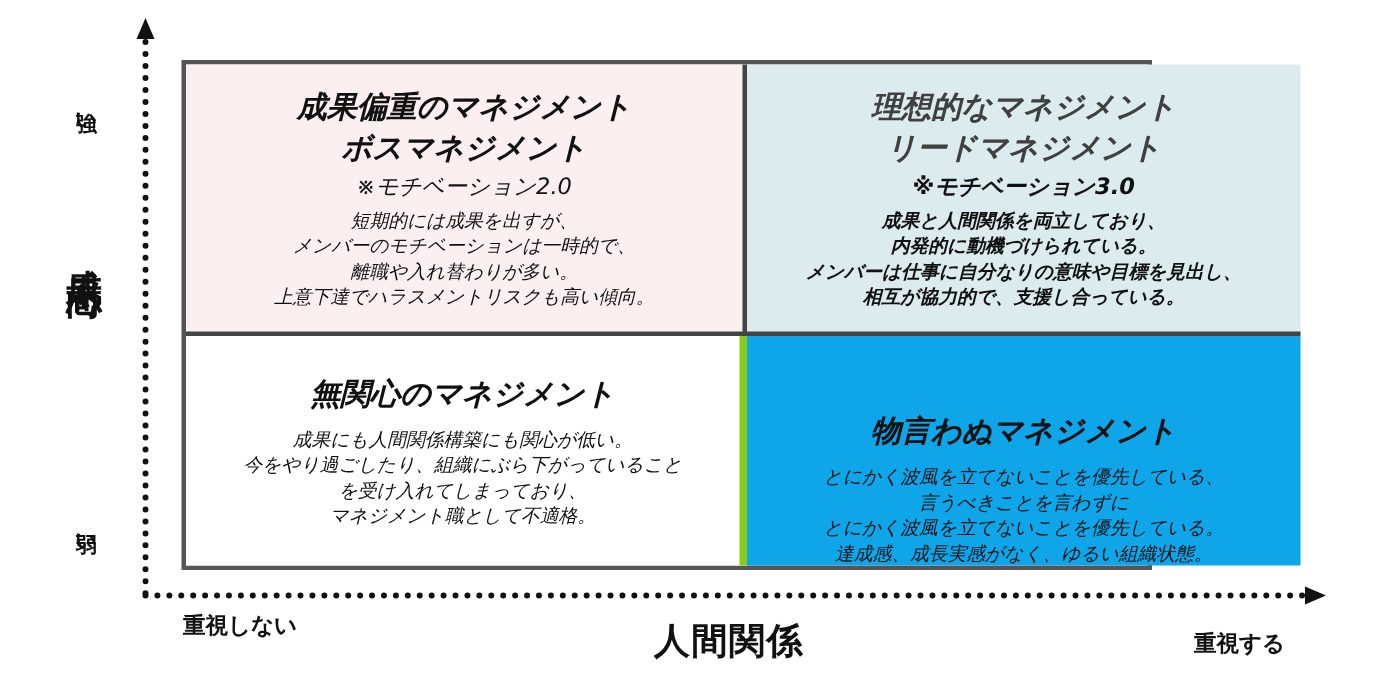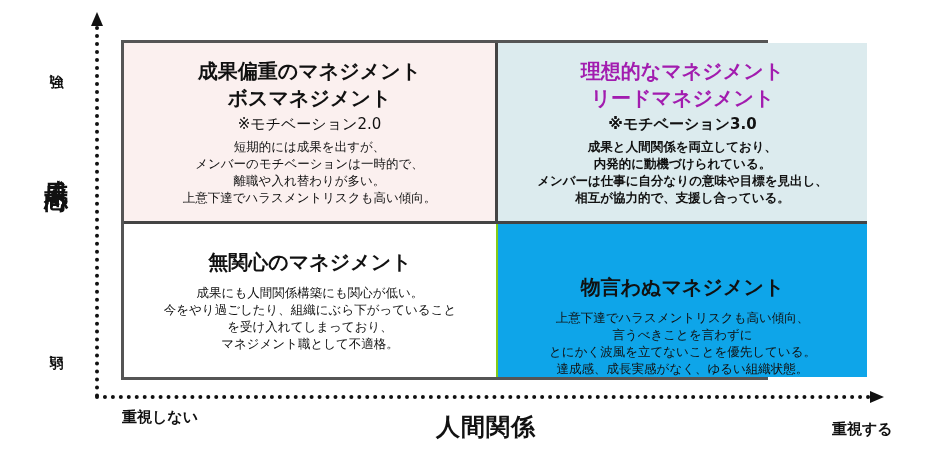--- a/index.html
+++ b/index.html
@@ -14,34 +14,34 @@
   .xaxis { left:95px; top:395px; width:776px; height:0;
            border-top:4px dotted #111; }
   .xarrow { left:870px; top:391px; width:0; height:0;
             border-top:6px solid transparent; border-bottom:6px solid transparent;
             border-left:14px solid #111; }
   .vlabel { writing-mode:vertical-rl; text-orientation:upright; font-weight:bold; }
   .strong { left:48px; top:64px; font-size:14px; letter-spacing:1px; }
   .weak { left:48px; top:345px; font-size:14px; letter-spacing:1px; }
   .ytitle { left:40px; top:160px; font-size:24px; letter-spacing:3px; }
   .xlow { left:122px; top:408px; font-size:15px; font-weight:bold; }
-  .xhigh { left:796px; top:420px; font-size:15px; font-weight:bold;margin-left:36px; }
+  .xhigh { left:796px; top:420px; font-size:15px; font-weight:bold; }
   .xtitle { left:436px; top:411px; font-size:24px; font-weight:bold; letter-spacing:1px; }
 
   .grid { left:121px; top:40px; width:647px; height:340px;
           border:3px solid #555; box-sizing:border-box;
-          display:grid; grid-template-columns:374px 369px; grid-template-rows:181px 153px; }
+          display:grid; grid-template-columns:374px 369px; grid-template-rows:181px 153px;font-style:italic; }
   .q { box-sizing:border-box; text-align:center; display:flex; flex-direction:column;
        align-items:center; justify-content:center; padding:0 6px; }
   .q1 { background:#fbf0ef; border-right:3px solid #444; border-bottom:3px solid #444; }
   .q2 { background:#dcebee; border-bottom:3px solid #444; }
-  .q3 { background:#ffffff; border-right:2px solid #84cc16; }
+  .q3 { background:#ffffff; border-right:5px solid #84cc16; }
   .q4 { background:#0ea5e9;justify-content:flex-end; }
   .title { font-weight:bold; font-size:20px; line-height:27px; }
-  .q2 .title { color:#a21caf; }
+  .q2 .title { color:#404040; }
   .sub { font-size:15px; line-height:20px; margin:2px 0 4px; }
   .q2 .sub { font-weight:bold; }
   .desc { font-size:12.5px; line-height:17px; }
   .q2 .desc { font-weight:bold; }
   .q3 .title, .q4 .title { margin-bottom:8px; }
 </style>
 </head>
 <body>
 
 <div class="abs yarrow"></div>
@@ -78,18 +78,18 @@
   </div>
   <div class="q q3">
     <div class="title">無関心のマネジメント</div>
     <div class="desc">成果にも人間関係構築にも関心が低い。</div>
     <div class="desc">今をやり過ごしたり、組織にぶら下がっていること</div>
     <div class="desc">を受け入れてしまっており、</div>
     <div class="desc">マネジメント職として不適格。</div>
   </div>
   <div class="q q4">
     <div class="title">物言わぬマネジメント</div>
-    <div class="desc">上意下達でハラスメントリスクも高い傾向、</div>
+    <div class="desc">とにかく波風を立てないことを優先している、</div>
     <div class="desc">言うべきことを言わずに</div>
     <div class="desc">とにかく波風を立てないことを優先している。</div>
     <div class="desc">達成感、成長実感がなく、ゆるい組織状態。</div>
   </div>
 </div>
 
 </body></html>

